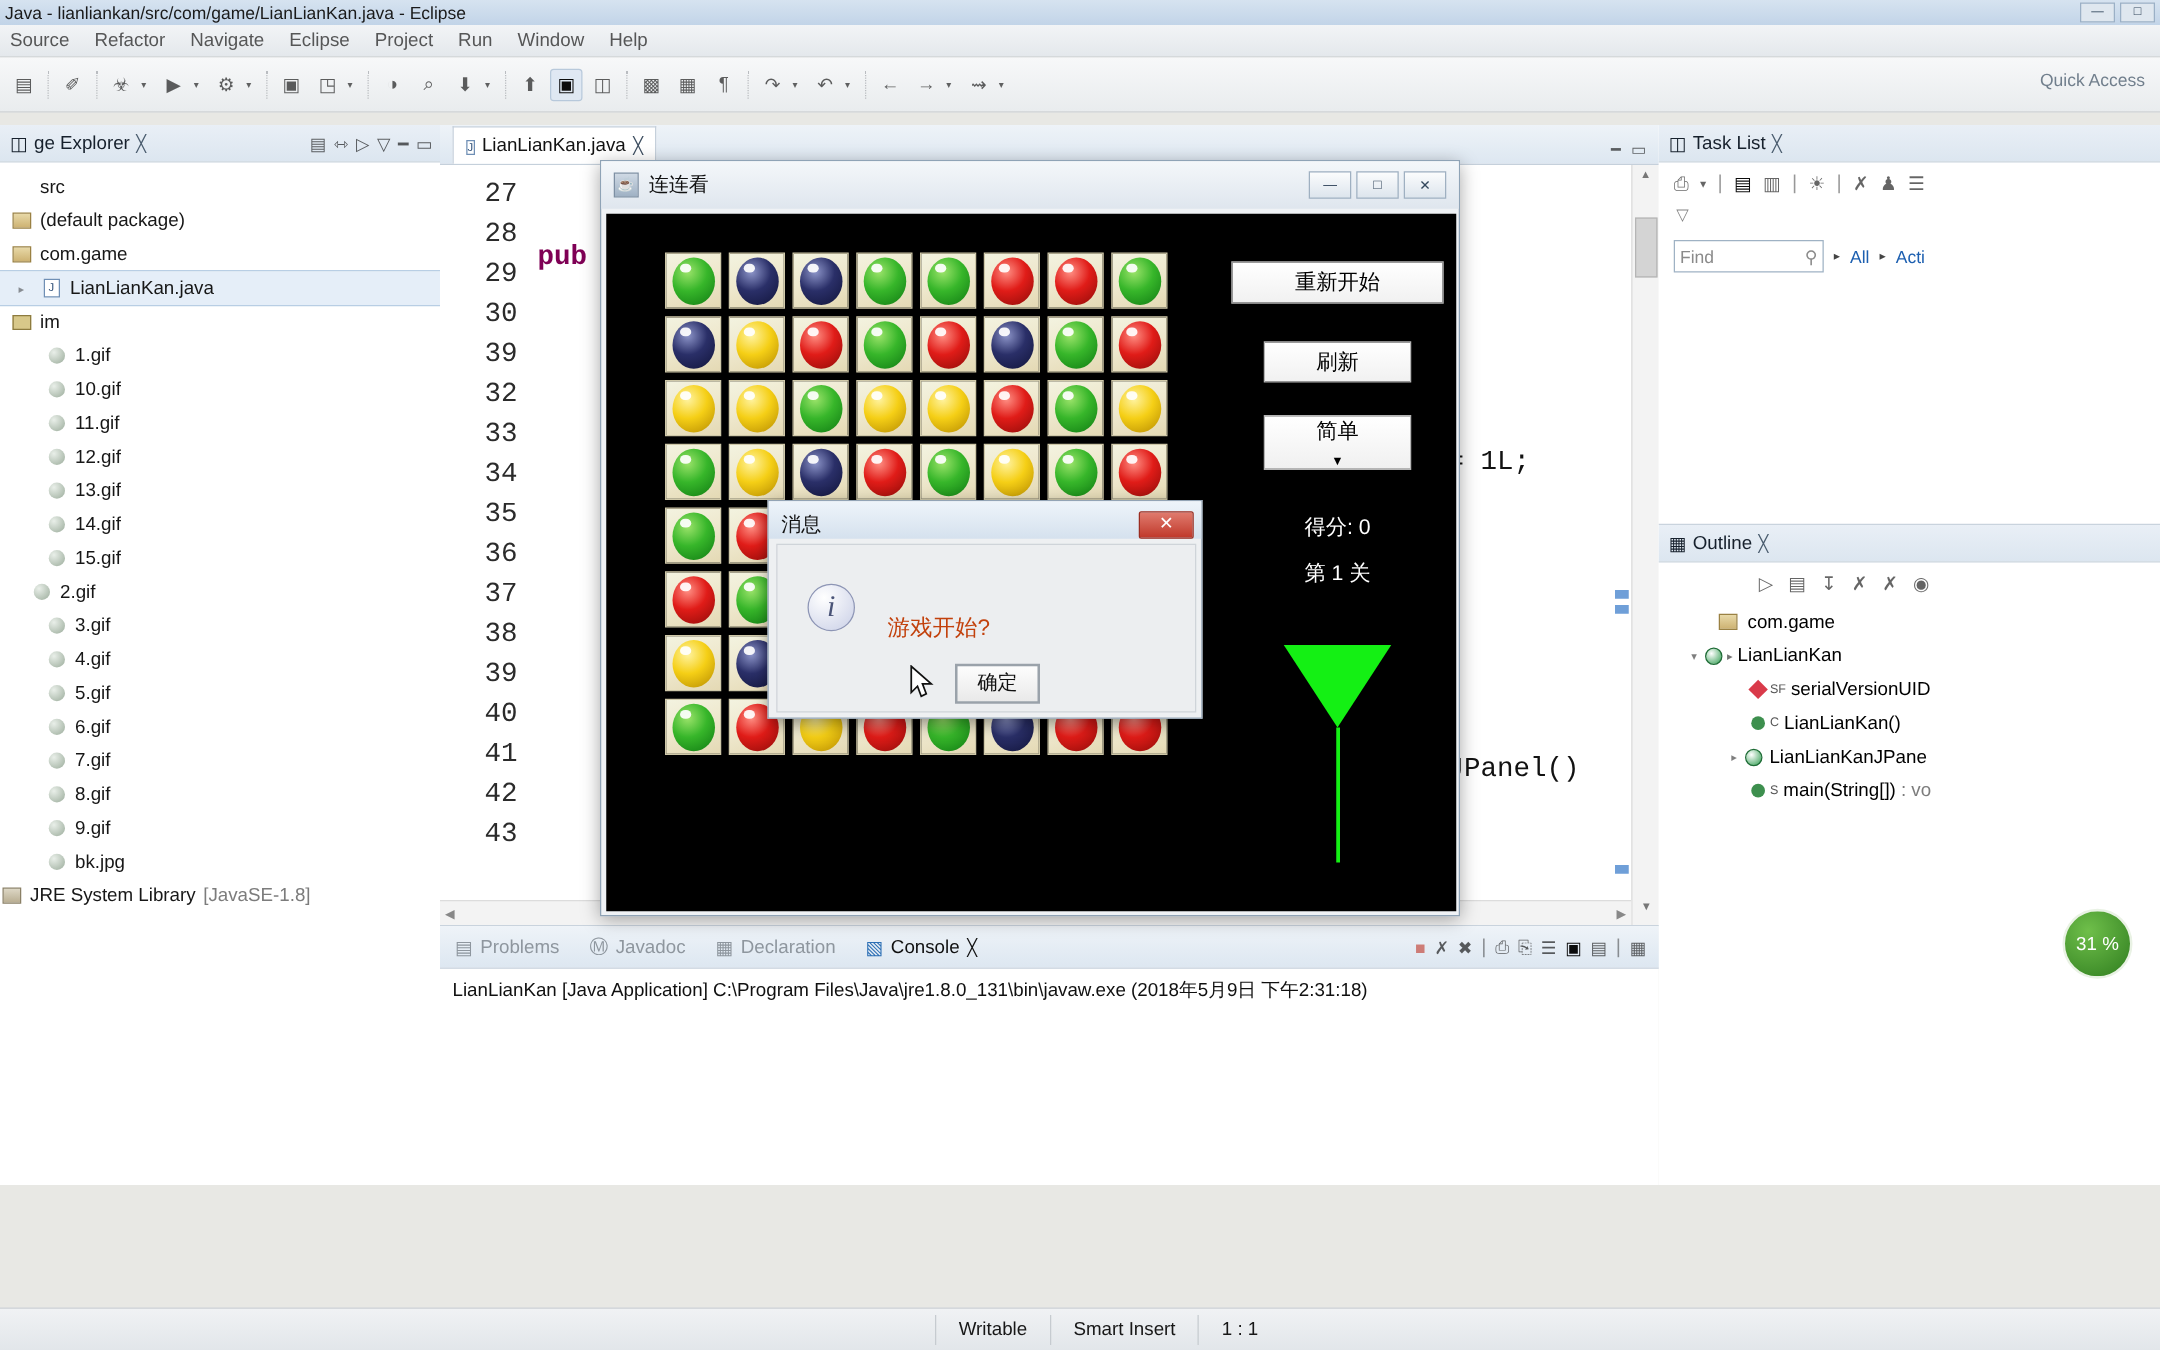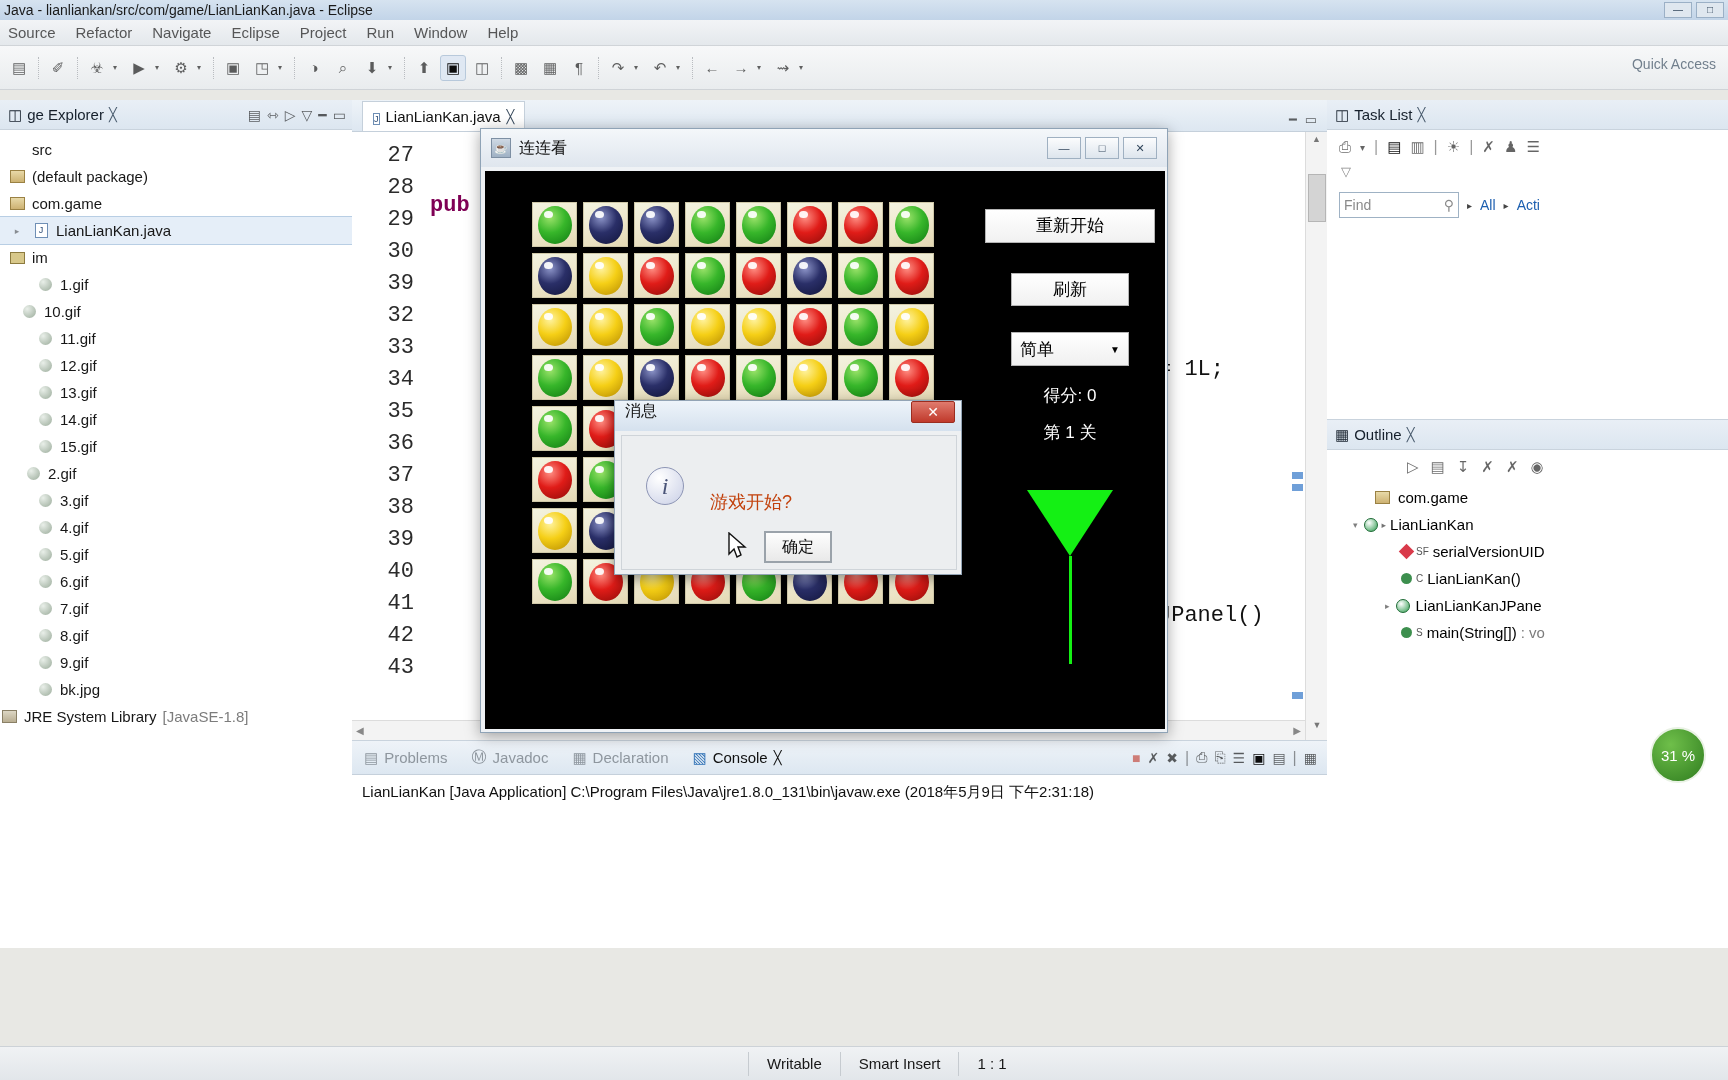--- a/index.html
+++ b/index.html
@@ -185,38 +185,38 @@
   .b-red   { background: radial-gradient(circle at 36% 30%, #ff8f84 0%, #e01c18 45%, #8e0b08 100%); }
   .b-yellow{ background: radial-gradient(circle at 36% 30%, #fff3a0 0%, #f5cf16 45%, #b58a00 100%); }
   .b-navy  { background: radial-gradient(circle at 36% 30%, #8d95c9 0%, #2a2f68 45%, #11143a 100%); }
 
   .side { position: absolute; left: 500px; top: 38px; width: 170px; color: #fff;
           display: flex; flex-direction: column; align-items: center; }
   .gbtn { background: linear-gradient(#ffffff, #f1f1f1); color: #000;
           border: 1px solid #b4b4b4; font-size: 17px; text-align: center; }
   .gbtn.restart { width: 170px; height: 34px; line-height: 32px; }
   .gbtn.refresh { width: 118px; height: 33px; line-height: 31px; margin-top: 30px; }
-  .gsel { width: 118px; height: 34px; margin-top: 26px;
+  .gsel { width: 118px; height: 44px; margin-top: 26px;
           background: linear-gradient(#ffffff,#f0f0f0); border: 1px solid #b4b4b4;
           color: #000; font-size: 17px; display: flex; align-items: center;
-          padding: 0 8px; justify-content: space-between; }
+          padding: 0 8px; justify-content: space-between; flex-direction: column; }
   .gsel .cv { font-size: 10px; }
-  .gscore { margin-top: 18px; font-size: 17px; color: #fff; }
+  .gscore { margin-top: 34px; font-size: 17px; color: #fff; }
   .glevel { margin-top: 14px; font-size: 17px; color: #fff; }
   .arrow { margin-top: 46px; width: 0; height: 0;
            border-left: 43px solid transparent; border-right: 43px solid transparent;
            border-top: 66px solid #14f014; }
   .stem { width: 3px; height: 108px; background: #14f014; }
 
   
   .dlg { position: absolute; left: 614px; top: 400px; width: 348px; height: 175px;
          background: #eef0f2; border: 1px solid #93a4b5; box-shadow: 0 4px 12px rgba(0,0,0,.4); }
   .dlg-title { height: 30px; background: linear-gradient(#eef4fa, #d5e1ee);
-               display: flex; align-items: flex-start; padding-left: 10px;
-               font-size: 16px; color: #111; }
+               display: flex; align-items: flex-end; padding-left: 10px;
+               font-size: 16px; color: #111; font-family: Liberation Serif, serif; }
   .dlg-x { margin-left: auto; margin-right: 6px; width: 44px; height: 22px;
            background: linear-gradient(#e07b6e, #c0392b); border: 1px solid #9b2d20;
            color: #fff; font-size: 14px; text-align: center; line-height: 20px; border-radius: 2px; }
   .dlg-body { position: absolute; left: 6px; top: 34px; width: 336px; height: 135px;
               background: #eceef0; border: 1px solid #cfd4d9; }
   .dlg-row { display: flex; align-items: center; padding: 22px 0 0 24px; gap: 26px; }
   .info-ic { width: 38px; height: 38px; border-radius: 50%;
              background: radial-gradient(circle at 34% 28%, #ffffff, #c9cfe6);
              border: 1px solid #8d95b5; color: #4a5478; font-size: 24px;
              font-family: "Liberation Serif", serif; font-style: italic;
@@ -339,21 +339,21 @@
             <span class="ic-folder"></span>
           </span>
         <span>im</span>
       </div>
       <div class="tnode" style="padding-left:36px">
         <span class="ic">
             <span class="ic-gif"></span>
           </span>
         <span>1.gif</span>
       </div>
-      <div class="tnode" style="padding-left:20px">
+      <div class="tnode" style="padding-left:36px">
         <span class="ic">
             <span class="ic-gif"></span>
           </span>
         <span>10.gif</span>
       </div>
       <div class="tnode" style="padding-left:36px">
         <span class="ic">
             <span class="ic-gif"></span>
           </span>
         <span>11.gif</span>

